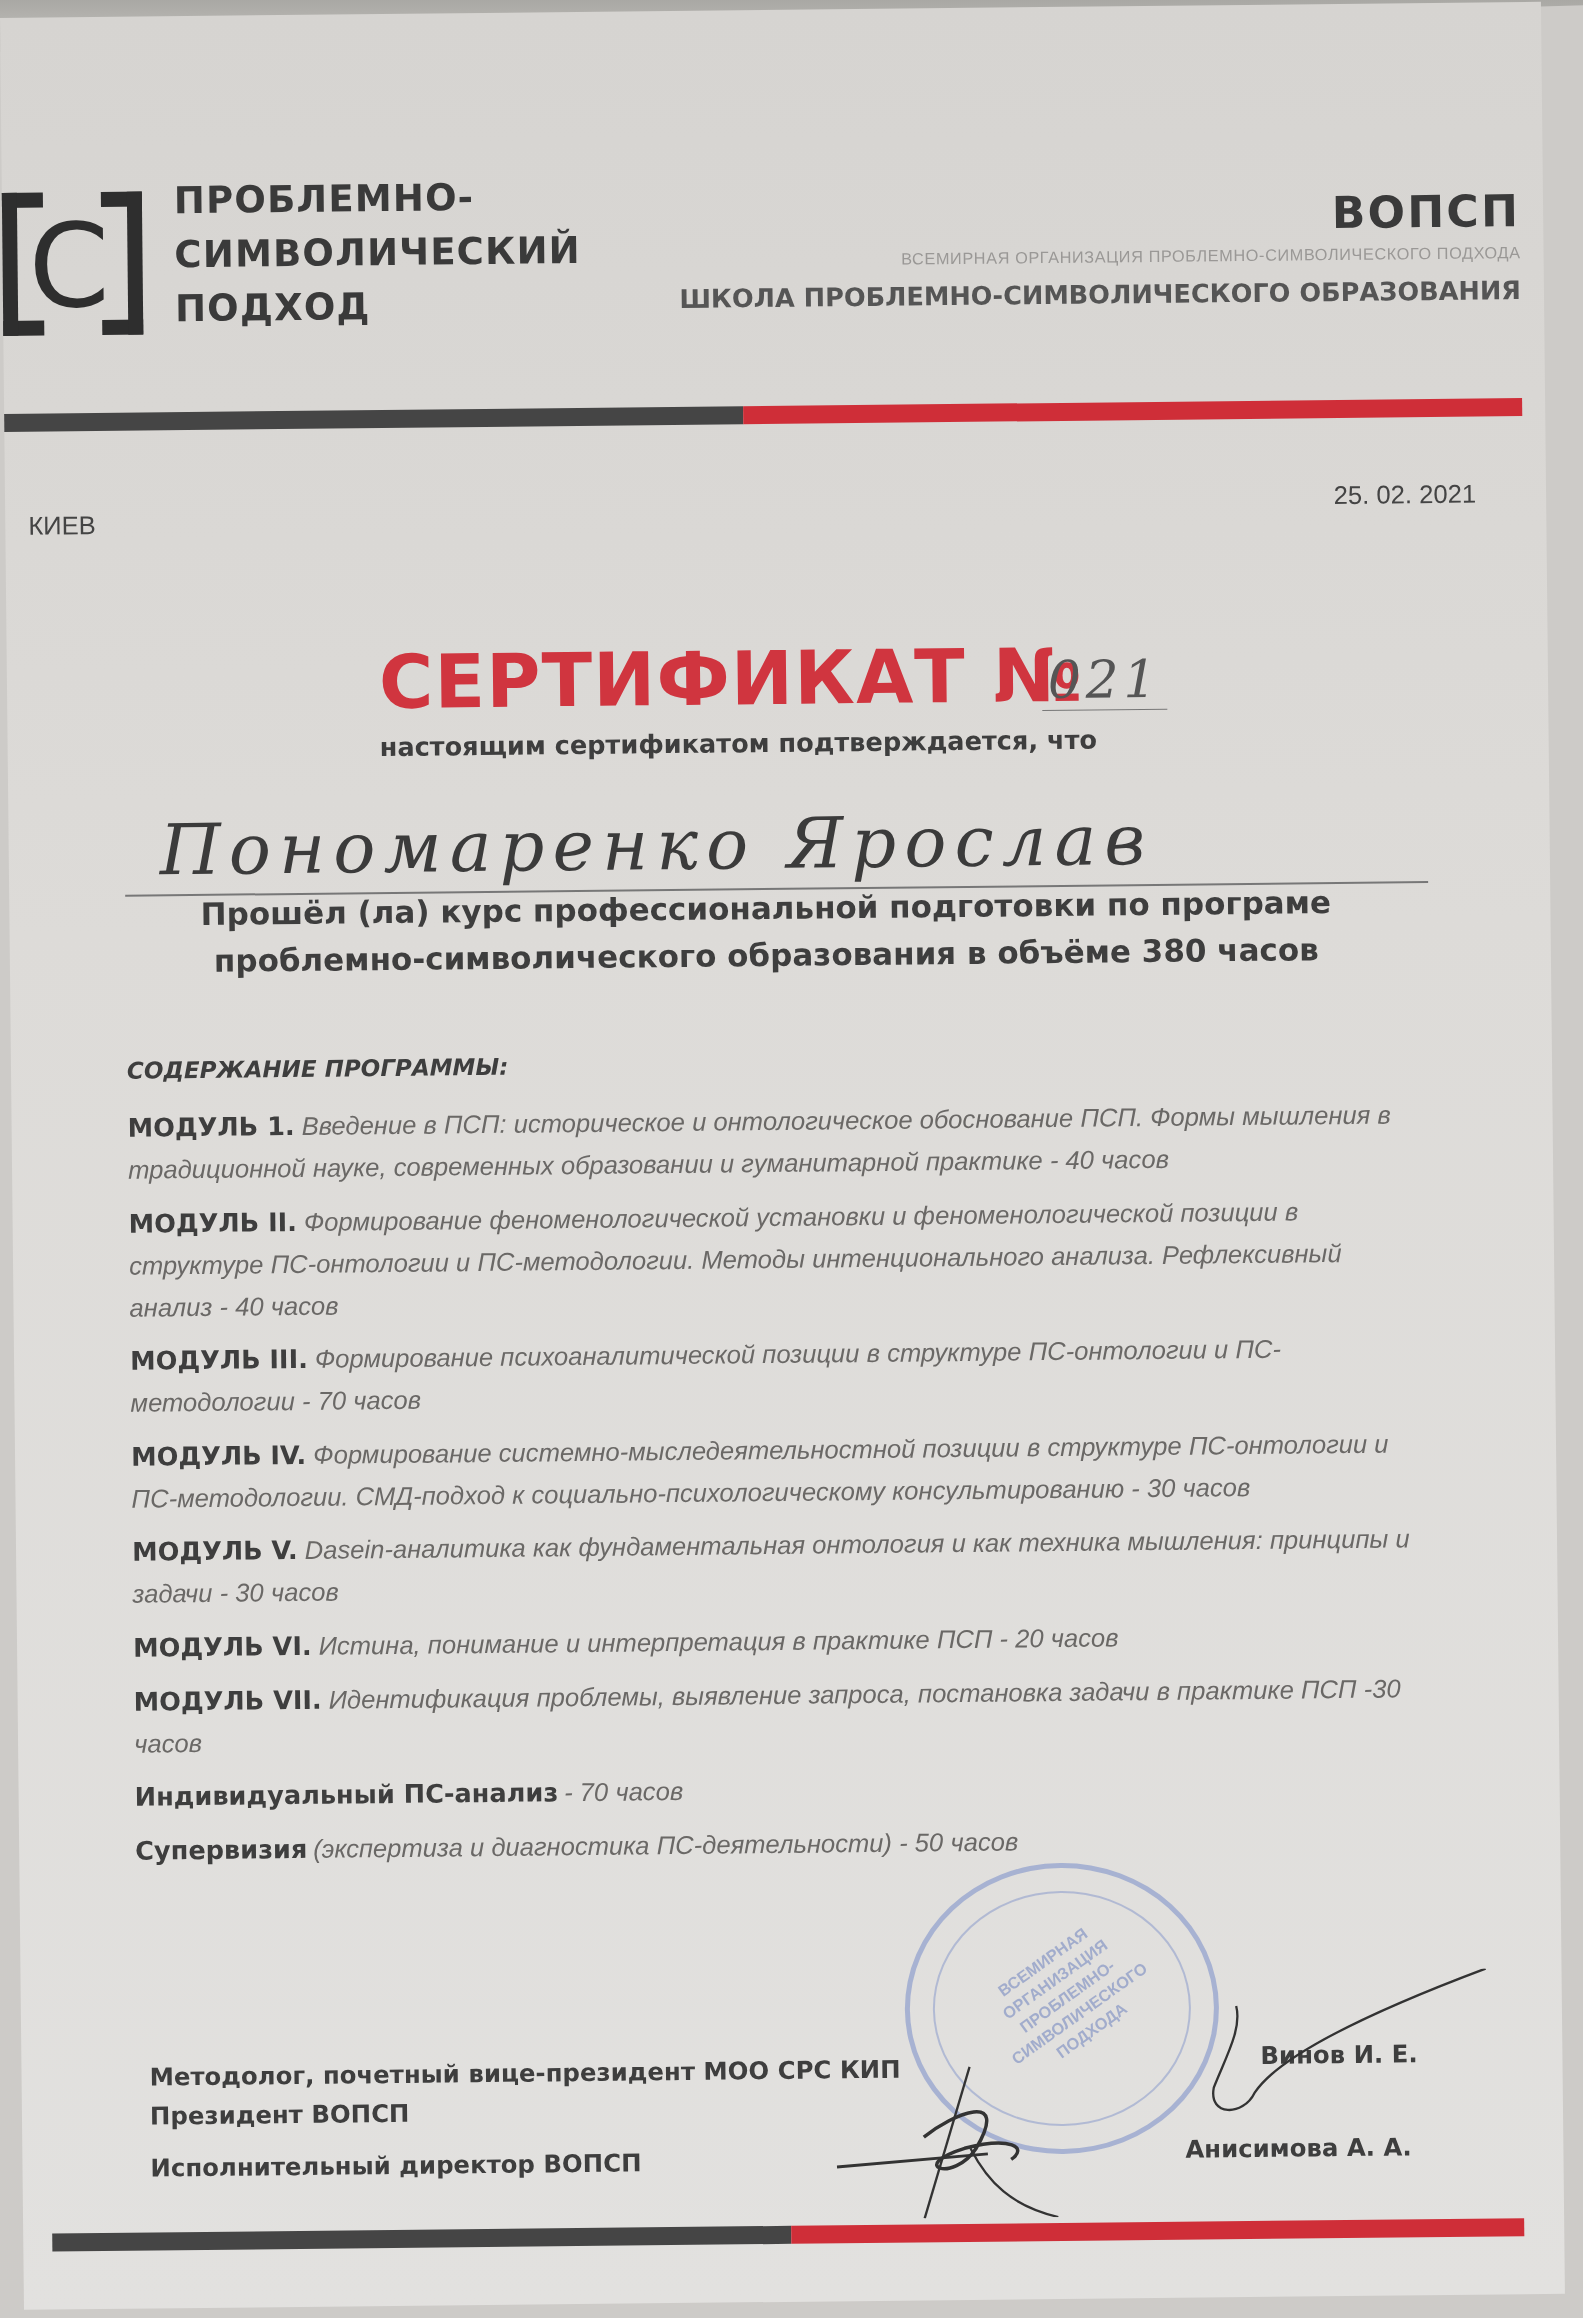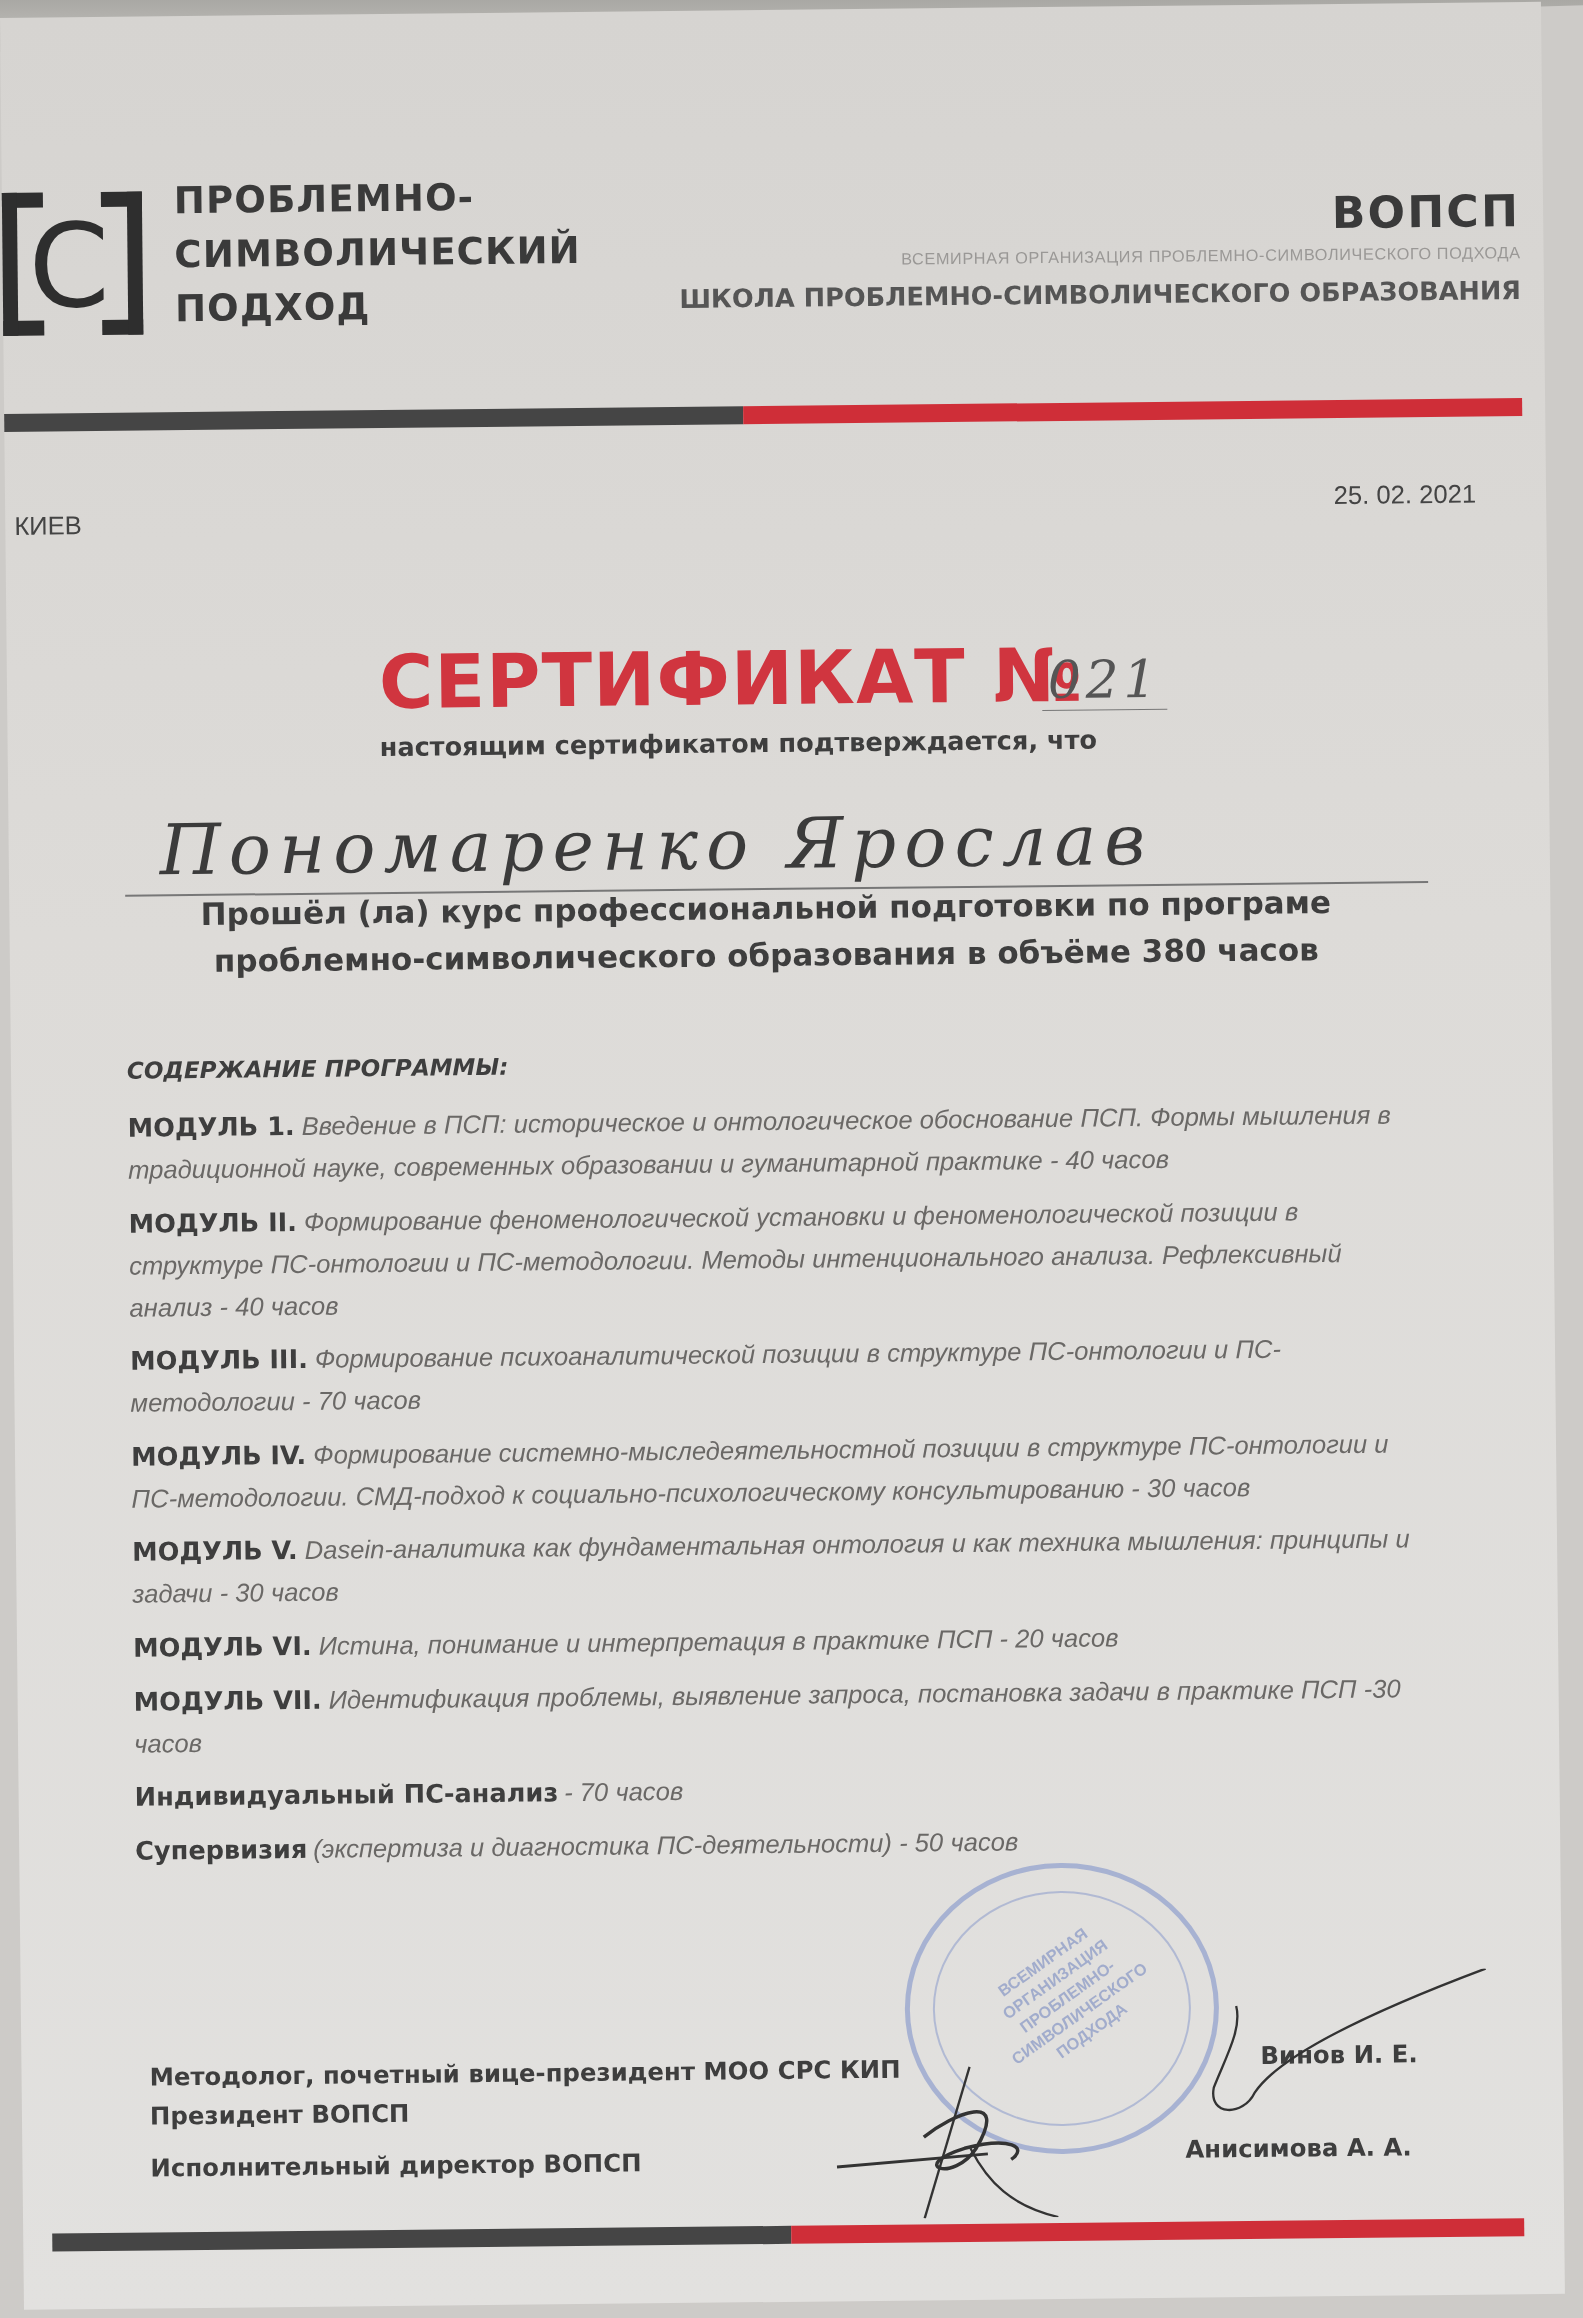--- a/index.html
+++ b/index.html
@@ -42,21 +42,21 @@
     font-family: "DejaVu Sans", sans-serif; font-weight: bold;
     font-size: 37px; line-height: 54px; color: #3a3a3a; letter-spacing: 1.2px;
   }
   .org-block { position: absolute; right: 23px; top: 183px; text-align: right; width: 873px; }
   .org-abbr { font-family: "DejaVu Sans", sans-serif; font-weight: bold; font-size: 44px; color: #3a3a3a; letter-spacing: 2.3px; }
   .org-full { font-size: 16.3px; color: #9a9896; margin-top: 7px; letter-spacing: 0.6px; }
   .org-school { font-family: "DejaVu Sans", sans-serif; font-weight: bold; font-size: 25.6px; color: #555; margin-top: 12.8px; }
   .stripe { position: absolute; height: 17.5px; }
   .stripe .dark { position: absolute; left: 0; top: 0; height: 100%; background: #454545; }
   .stripe .red { position: absolute; top: 0; height: 100%; background: #cf2e38; }
-  .meta-city { position: absolute; left: 9px; top: 494px; font-size: 25.6px; color: #444; }
+  .meta-city { position: absolute; left: 23px; top: 494px; font-size: 25.6px; color: #444; }
   .meta-date { position: absolute; right: 70px; top: 477px; font-size: 25.6px; color: #444; }
   .cert-title {
     position: absolute; left: 372px; top: 625px;
     font-family: "DejaVu Sans", sans-serif; font-weight: bold; font-size: 74px; color: #d0353f;
     letter-spacing: 1.2px;
   }
   .cert-number {
     position: absolute; left: 1035px; top: 643px; font-family: "DejaVu Serif", serif; font-style: italic;
     font-size: 52px; color: #555; border-bottom: 1.7px solid #777; padding: 0 5.8px; letter-spacing: 4.7px;
   }

